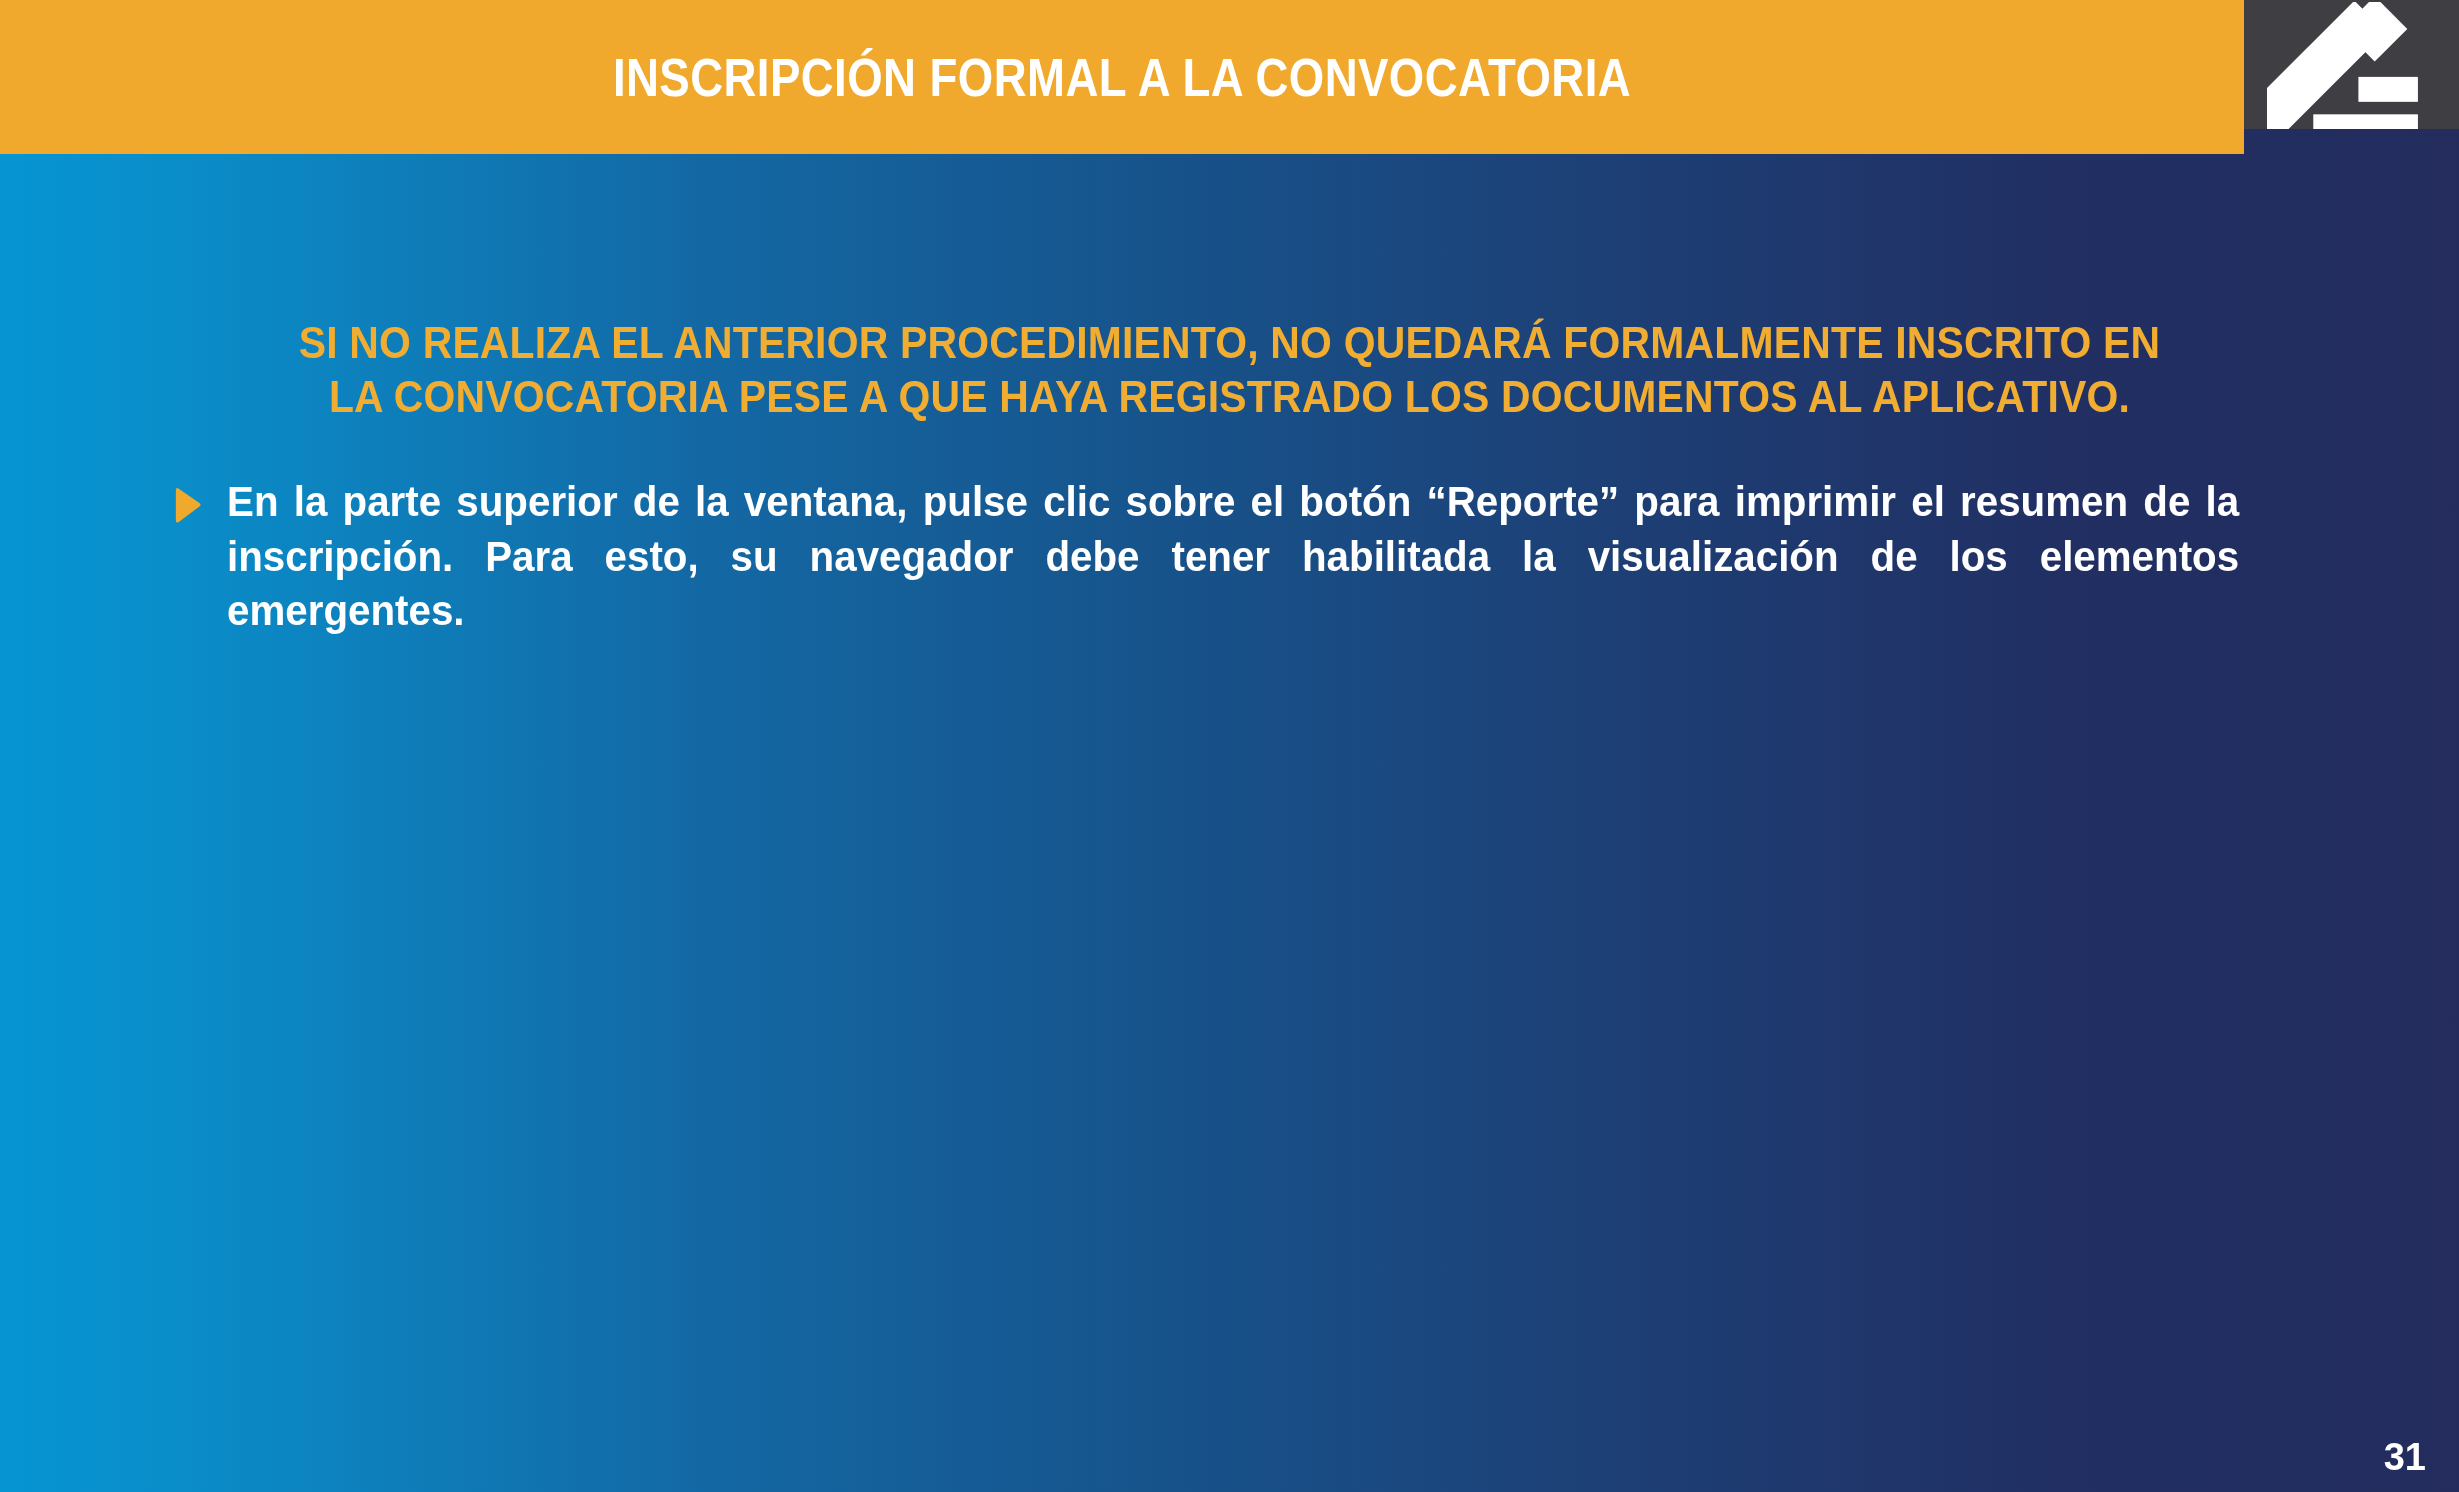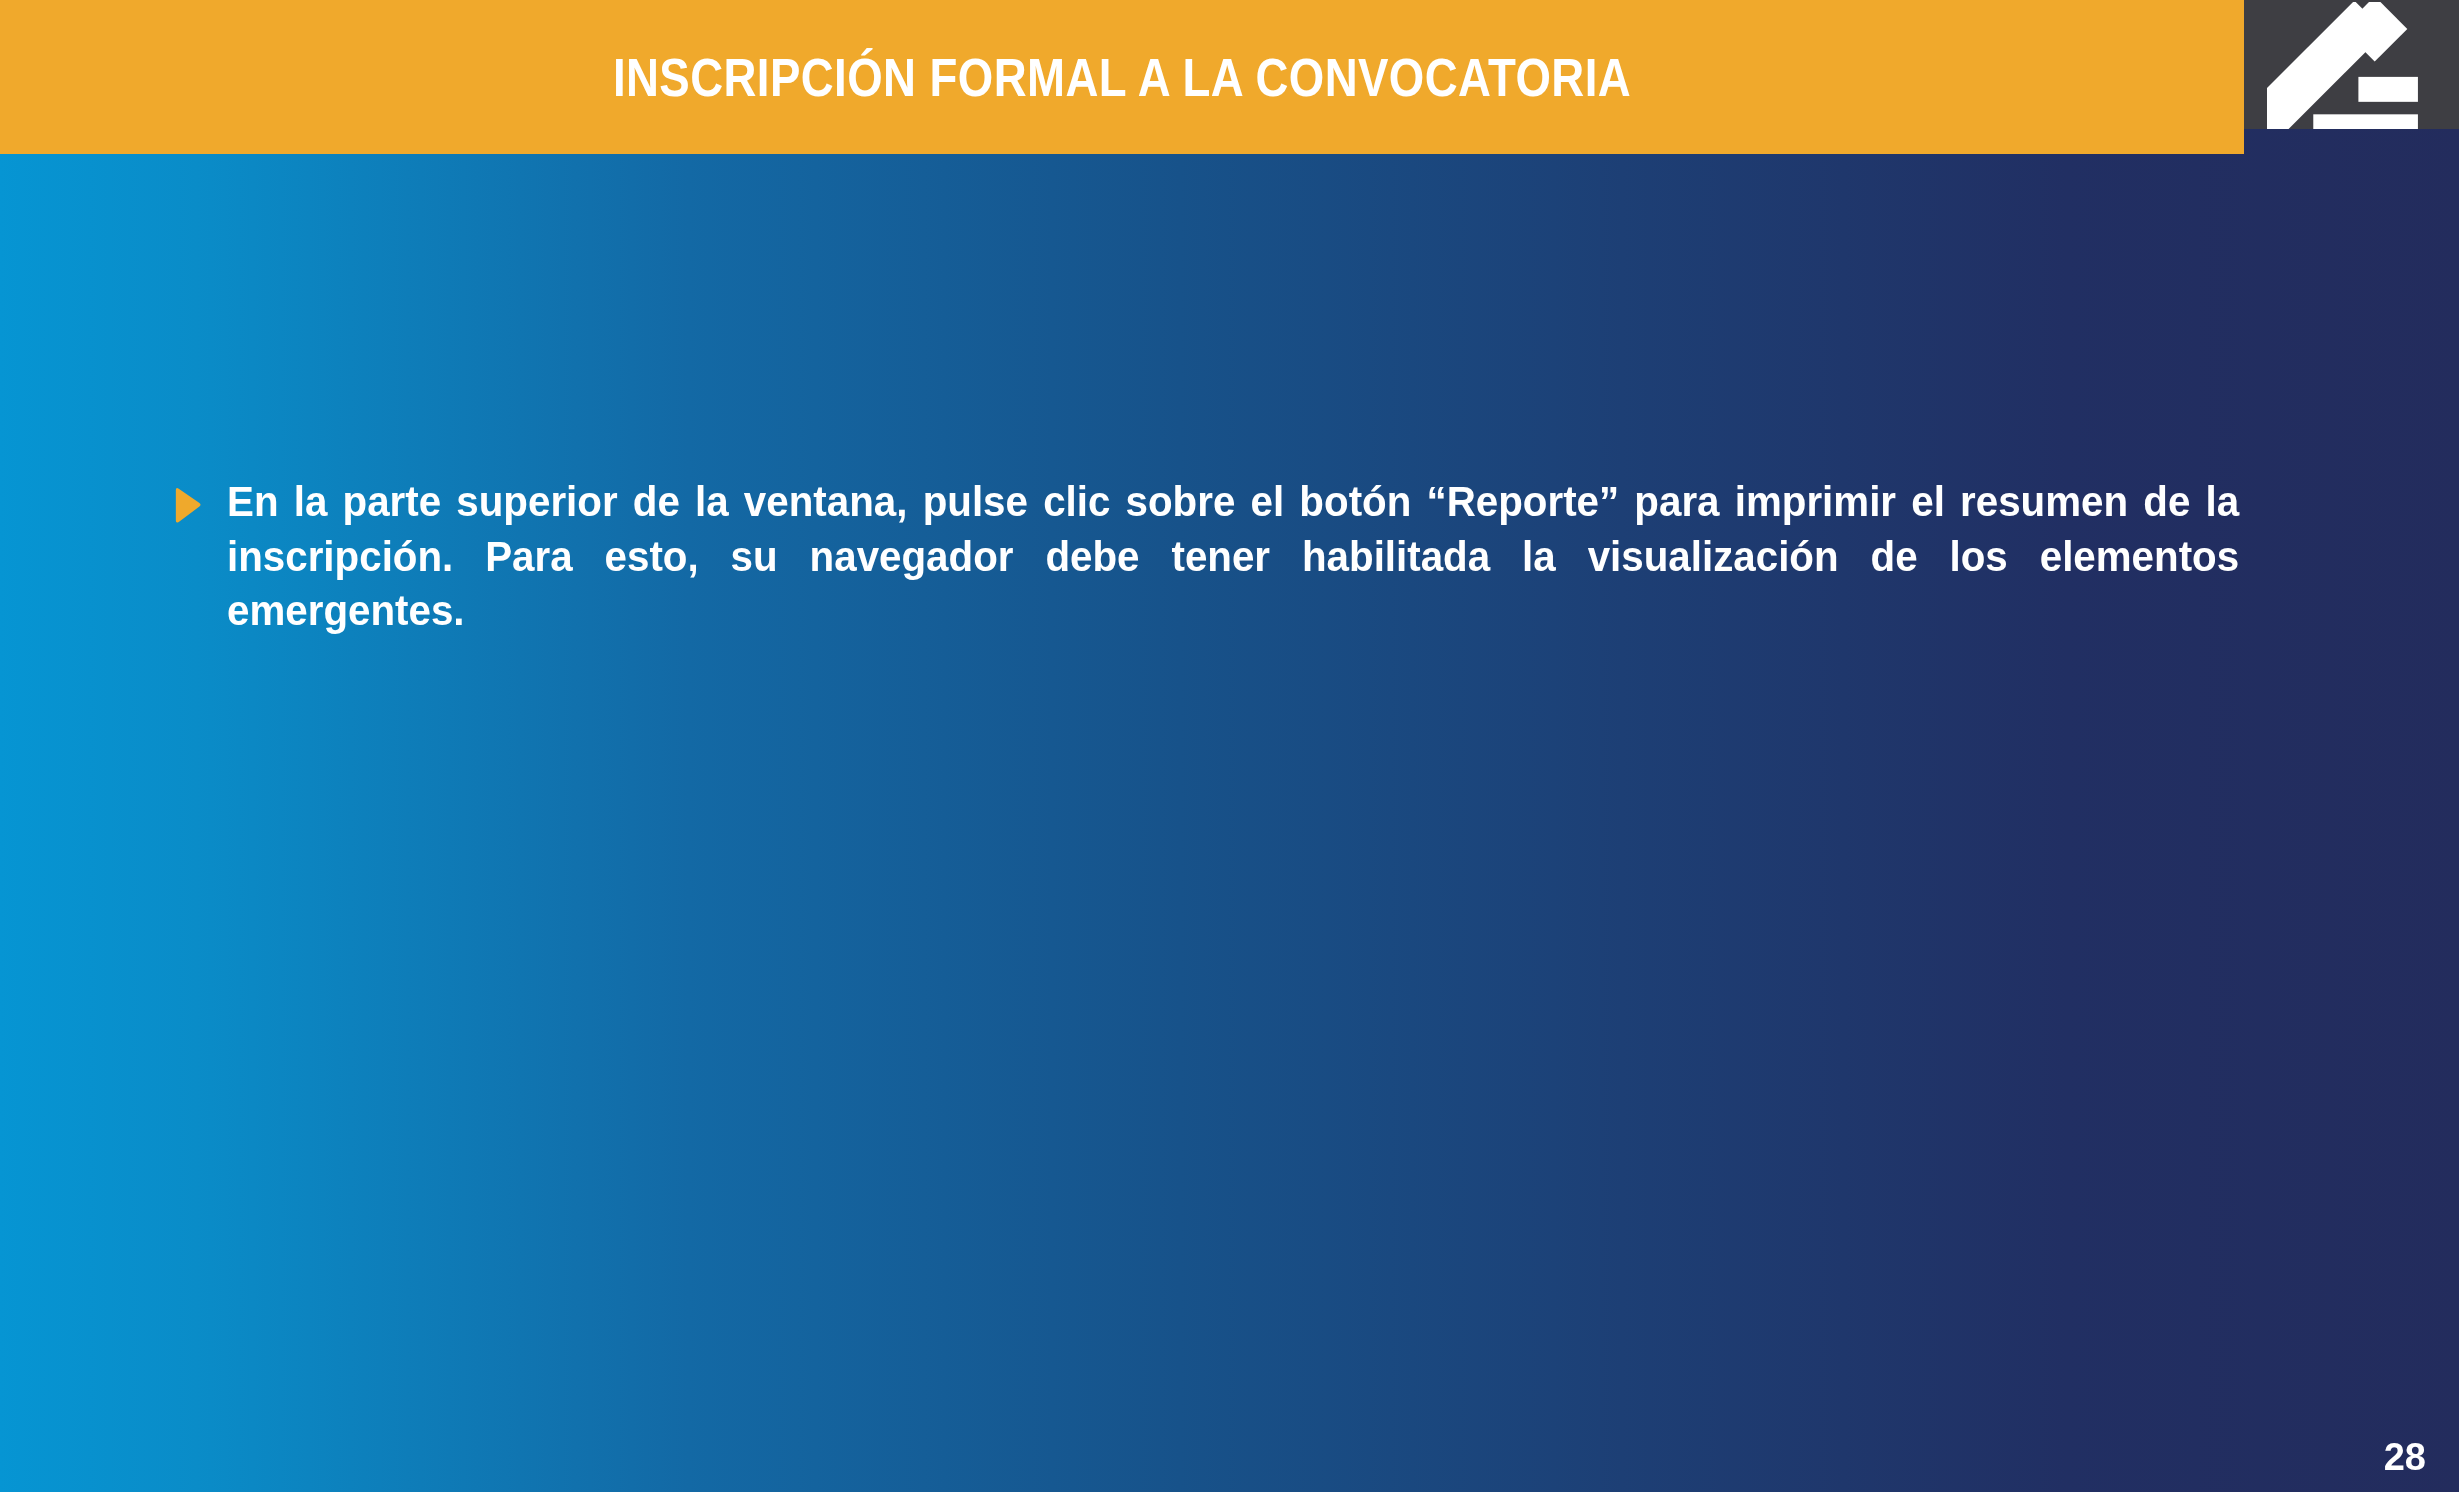--- a/index.html
+++ b/index.html
@@ -168,32 +168,36 @@
 
         <rect x="95" y="78" width="62" height="26" fill="#ffffff"></rect>
 
         <rect x="48" y="117" width="109" height="26" fill="#ffffff"></rect>
       </svg>
     </span>
   </div>
 
   <div class="content">
 
+    <div class="warning-block">
+      <div class="warning-line">SI NO REALIZA EL ANTERIOR PROCEDIMIENTO, NO QUEDARÁ FORMALMENTE INSCRITO EN</div>
+      <div class="warning-line">LA CONVOCATORIA PESE A QUE HAYA REGISTRADO LOS DOCUMENTOS AL APLICATIVO.</div>
+    </div>
 
     <div class="bullets">
 
 
       <div class="bullet-row">
         <span class="bullet-marker">
           <svg viewBox="0 0 32 38" xmlns="http://www.w3.org/2000/svg" aria-hidden="true">
             <path d="M5 3 Q5 0 8 1.6 L29 16.2 Q32 18.2 29 20.3 L8 36 Q5 37.8 5 34.6 Z" fill="#efa92c"></path>
           </svg>
         </span>
         <div class="bullet-text">En la parte superior de la ventana, pulse clic sobre el botón “Reporte” para imprimir el resumen de la inscripción. Para esto, su navegador debe tener habilitada la visualización de los elementos emergentes.</div>
       </div>
 
     </div>
 
-    <div class="page-number">28</div>
+    <div class="page-number">31</div>
 
   </div>
 </div>
 
 
 </body></html>

